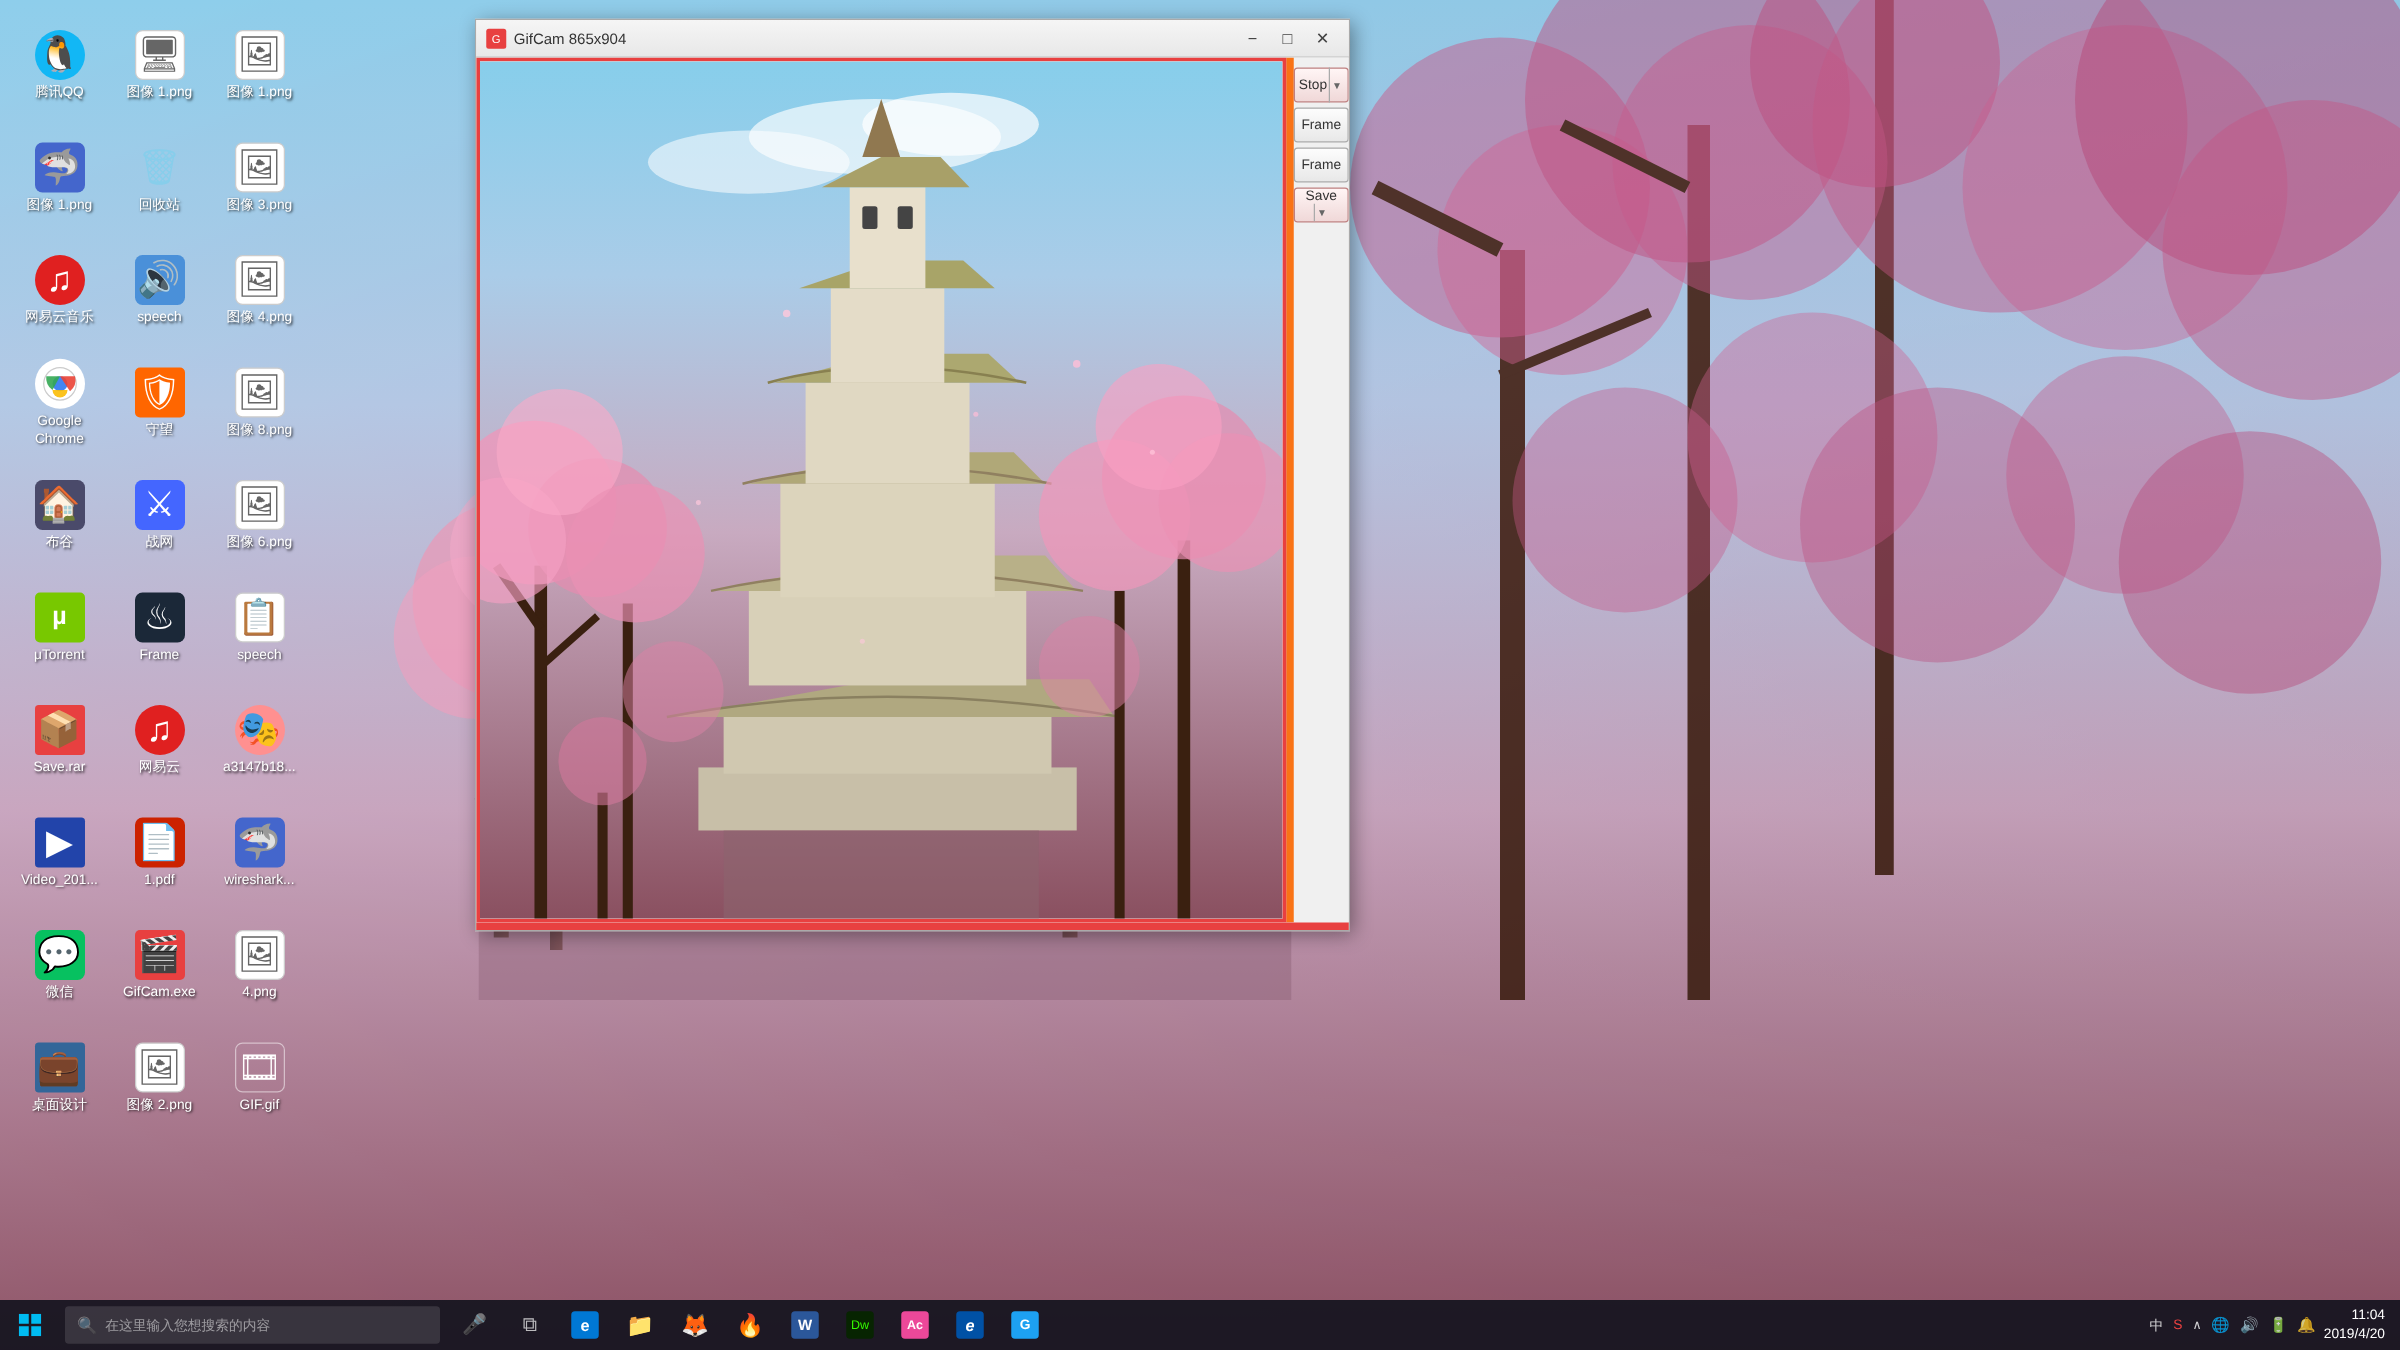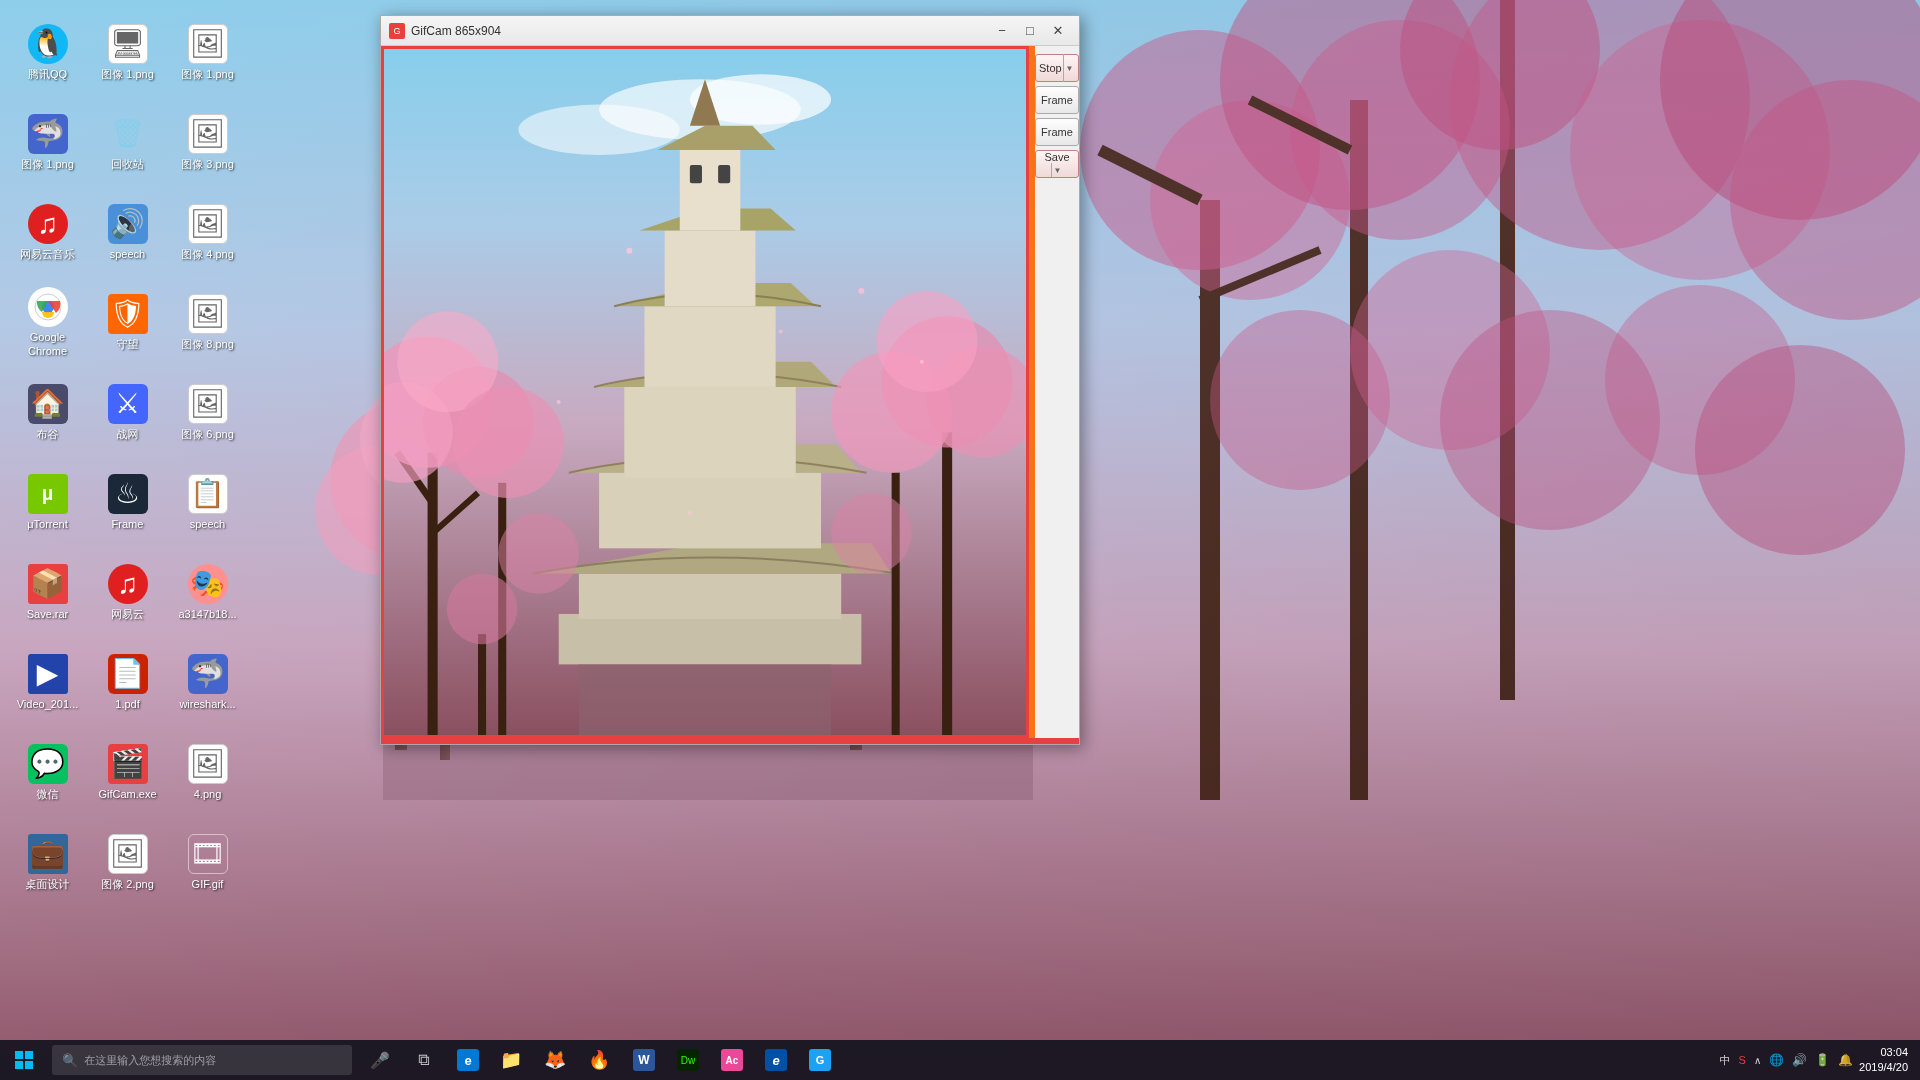--- a/index.html
+++ b/index.html
@@ -783,19 +783,19 @@
 
         <span class="sys-icon" style="font-size:12px">🌐</span>
 
         <span class="sys-icon" style="font-size:12px">🔊</span>
 
         <span class="sys-icon" style="font-size:12px">🔋</span>
 
         <span class="sys-icon" style="font-size:12px">🔔</span>
       </div>
       <div id="clock">
-        <div>03:04</div>
+        <div>11:04</div>
         <div>2019/4/20</div>
       </div>
     </div>
   </div>
 
 </div>
 
 </body></html>

